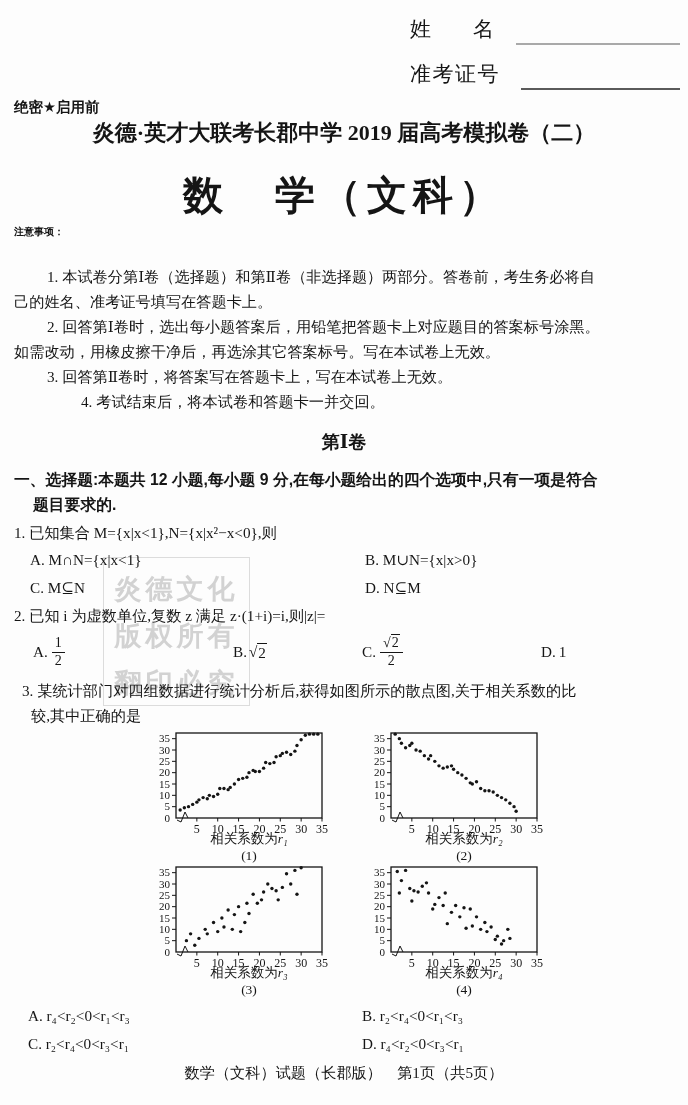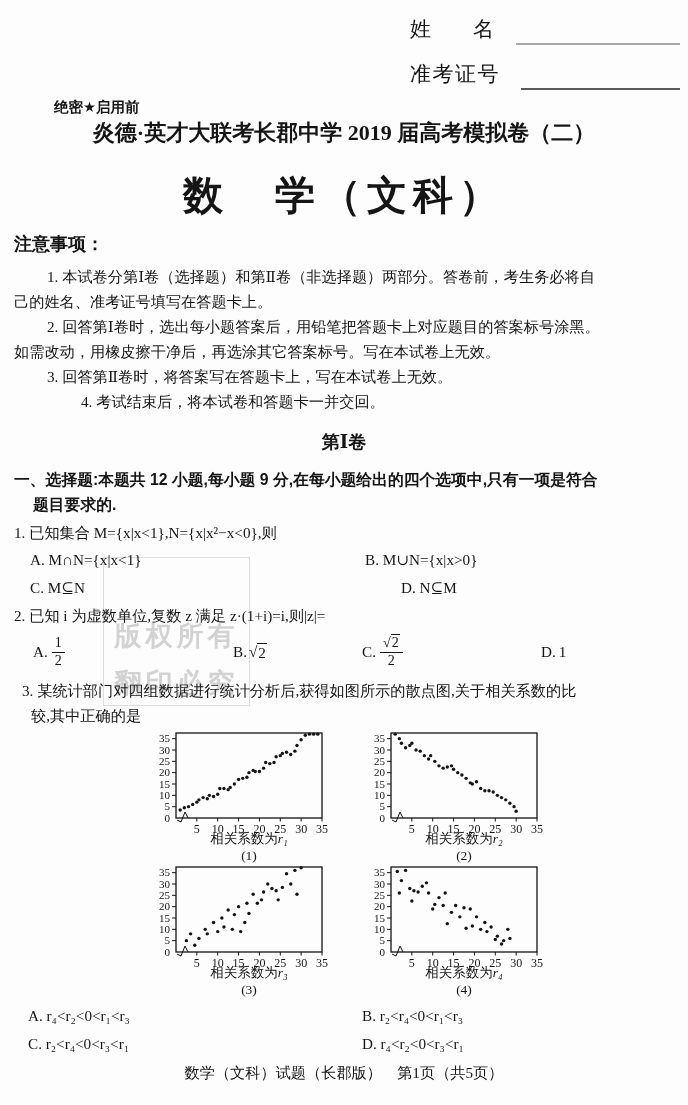--- a/index.html
+++ b/index.html
@@ -26,54 +26,55 @@
   .plot-caption{position:absolute;left:48px;top:121px;width:146px;text-align:center;font-size:13.5px;}
   svg text{font-family:"Liberation Serif","DejaVu Serif",serif;fill:#151515;}
   .it{font-style:italic;}
 </style>
 </head>
 <body>
 
 <div class="page">
 
   <div class="abs watermark" style="left:103px;top:557px;width:145px;height:147px;">
+    <div class="wm-line" style="top:13px;">炎德文化</div>
     <div class="wm-line" style="top:60px;">版权所有</div>
     <div class="wm-line" style="top:107px;">翻印必究</div>
   </div>
 
   <div class="abs" style="left:410px;top:15px;font-size:21px;">姓　　名</div>
   <div class="abs blank-line" style="left:516px;top:25px;width:164px;"></div>
 
   <div class="abs" style="left:410px;top:60px;font-size:21px;letter-spacing:1.5px;">准考证号</div>
   <div class="abs blank-line dark" style="left:521px;top:70px;width:159px;"></div>
 
-  <div class="abs sans b" style="left:14px;top:98px;font-size:14.5px;margin-left:40px;">绝密★启用前</div>
+  <div class="abs sans b" style="left:14px;top:98px;font-size:14.5px;">绝密★启用前</div>
 
   <div class="abs center b" style="top:118px;font-size:22px;">炎德·英才大联考长郡中学 2019 届高考模拟卷（二）</div>
 
   <div class="abs center b" style="top:168px;font-size:40px;letter-spacing:6px;">数　学（文科）</div>
 
-  <div class="abs sans b" style="left:14px;top:232px;font-size:18px;">注意事项：</div>
+  <div class="abs sans b" style="left:14px;top:225px;font-size:10px;">注意事项：</div>
   <div class="abs txt" style="left:47px;top:267px;">1. 本试卷分第Ⅰ卷（选择题）和第Ⅱ卷（非选择题）两部分。答卷前，考生务必将自</div>
   <div class="abs txt" style="left:14px;top:292px;">己的姓名、准考证号填写在答题卡上。</div>
   <div class="abs txt" style="left:47px;top:317px;">2. 回答第Ⅰ卷时，选出每小题答案后，用铅笔把答题卡上对应题目的答案标号涂黑。</div>
   <div class="abs txt" style="left:14px;top:342px;">如需改动，用橡皮擦干净后，再选涂其它答案标号。写在本试卷上无效。</div>
   <div class="abs txt" style="left:47px;top:367px;">3. 回答第Ⅱ卷时，将答案写在答题卡上，写在本试卷上无效。</div>
   <div class="abs txt" style="left:47px;top:392px;margin-left:34px;">4. 考试结束后，将本试卷和答题卡一并交回。</div>
 
   <div class="abs center b" style="top:430px;font-size:18px;">第Ⅰ卷</div>
 
   <div class="abs sans b" style="left:14px;top:470px;font-size:15.8px;">一、选择题:本题共 12 小题,每小题 9 分,在每小题给出的四个选项中,只有一项是符合</div>
   <div class="abs sans b" style="left:33px;top:495px;font-size:15.8px;">题目要求的.</div>
 
   <div class="abs txt" style="left:14px;top:523px;">1. 已知集合 M={x|x&lt;1},N={x|x²−x&lt;0},则</div>
   <div class="abs txt" style="left:30px;top:551px;text-align:center;">A. M∩N={x|x&lt;1}</div>
   <div class="abs txt" style="left:365px;top:551px;">B. M∪N={x|x&gt;0}</div>
   <div class="abs txt" style="left:30px;top:579px;">C. M⊆N</div>
-  <div class="abs txt" style="left:365px;top:579px;margin-left:36px;">D. N⊆M</div>
+  <div class="abs txt" style="left:365px;top:579px;">D. N⊆M</div>
 
   <div class="abs txt" style="left:14px;top:606px;">2. 已知 i 为虚数单位,复数 z 满足 z·(1+i)=i,则|z|=</div>
 
   <div class="abs txt opt-row" style="left:33px;top:629px;height:46px;">
     <span>A.</span>
     <span class="frac">
       <span class="num">1</span>
       <span class="den">2</span>
     </span>
   </div>

